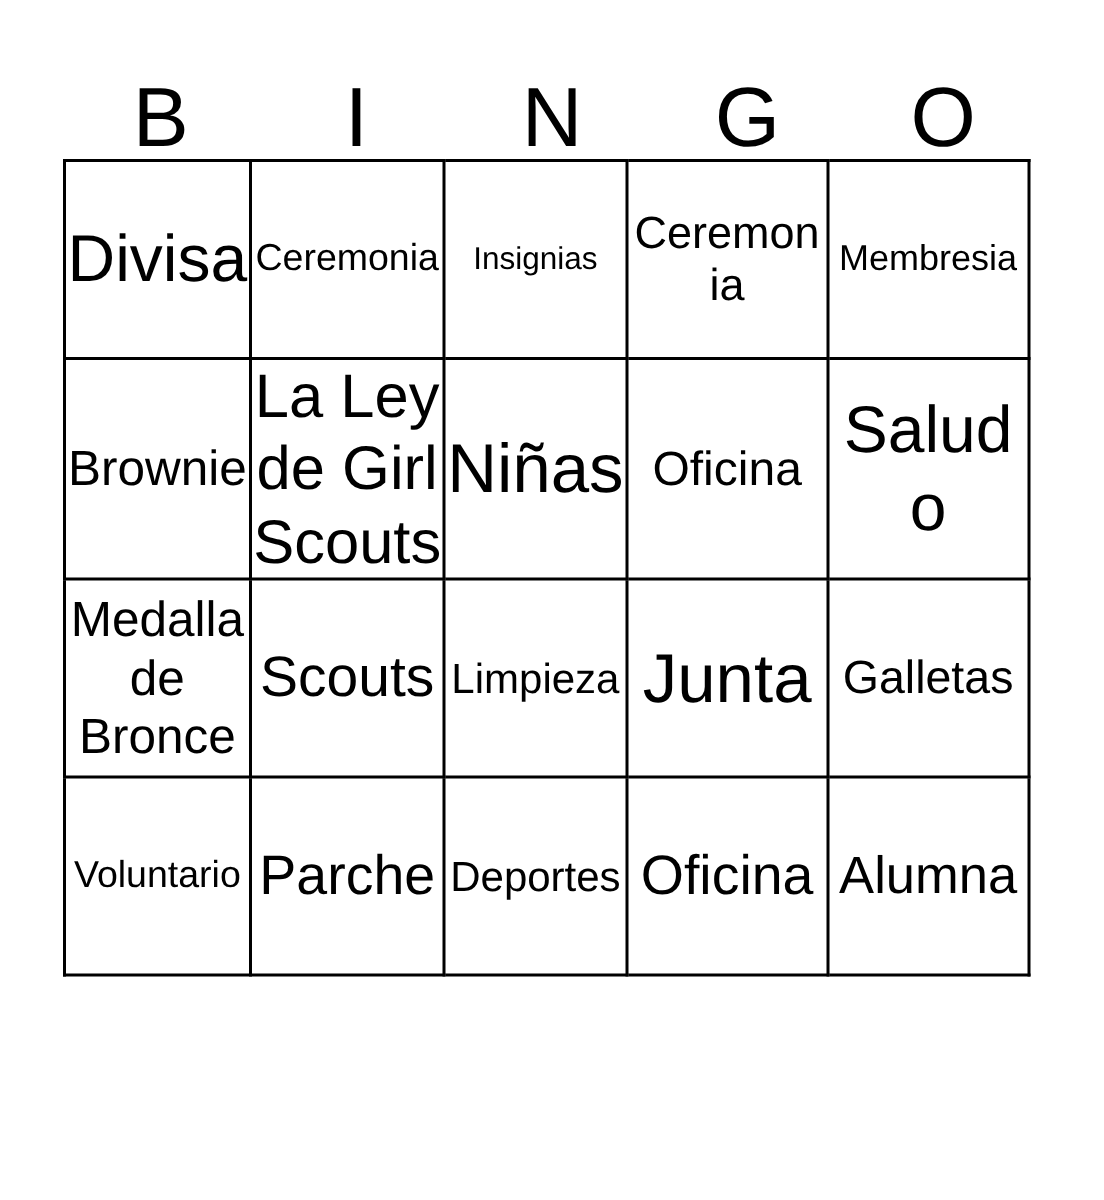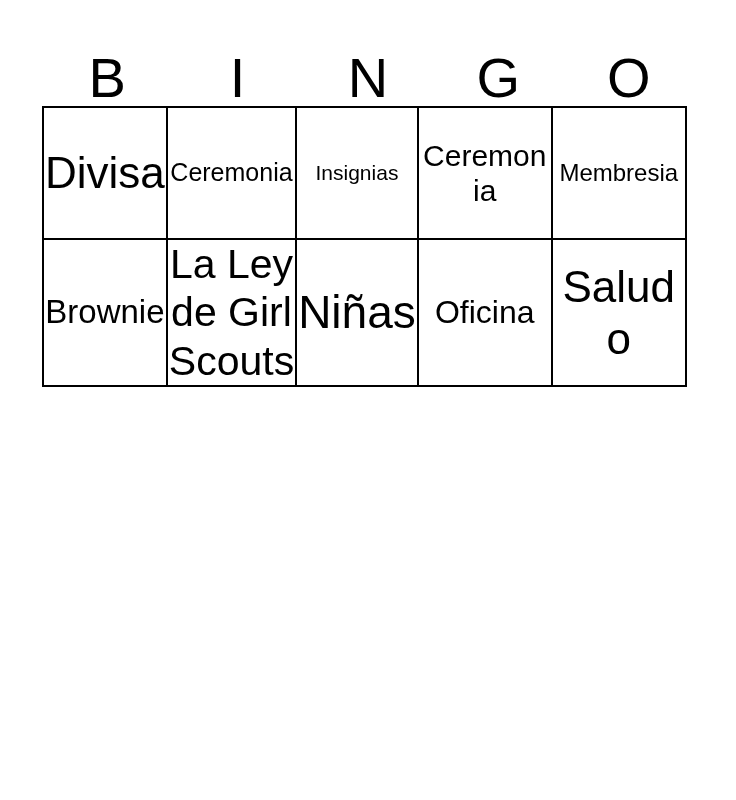--- a/index.html
+++ b/index.html
@@ -77,16 +77,30 @@
         <td class="r1c4">Ceremonia</td>
         <td class="r1c5">Membresia</td>
       </tr>
       <tr>
         <td class="r2c1">Brownie</td>
         <td class="r2c2">La Ley de Girl Scouts</td>
         <td class="r2c3">Niñas</td>
         <td class="r2c4">Oficina</td>
         <td class="r2c5">Saludo</td>
       </tr>
+      <tr>
+        <td class="r4c1">Medalla de Bronce</td>
+        <td class="r4c2">Scouts</td>
+        <td class="r4c3">Limpieza</td>
+        <td class="r4c4">Junta</td>
+        <td class="r4c5">Galletas</td>
+      </tr>
+      <tr>
+        <td class="r5c1">Voluntario</td>
+        <td class="r5c2">Parche</td>
+        <td class="r5c3">Deportes</td>
+        <td class="r5c4">Oficina</td>
+        <td class="r5c5">Alumna</td>
+      </tr>
     </tbody>
   </table>
 
 </div>
 
 </body></html>

